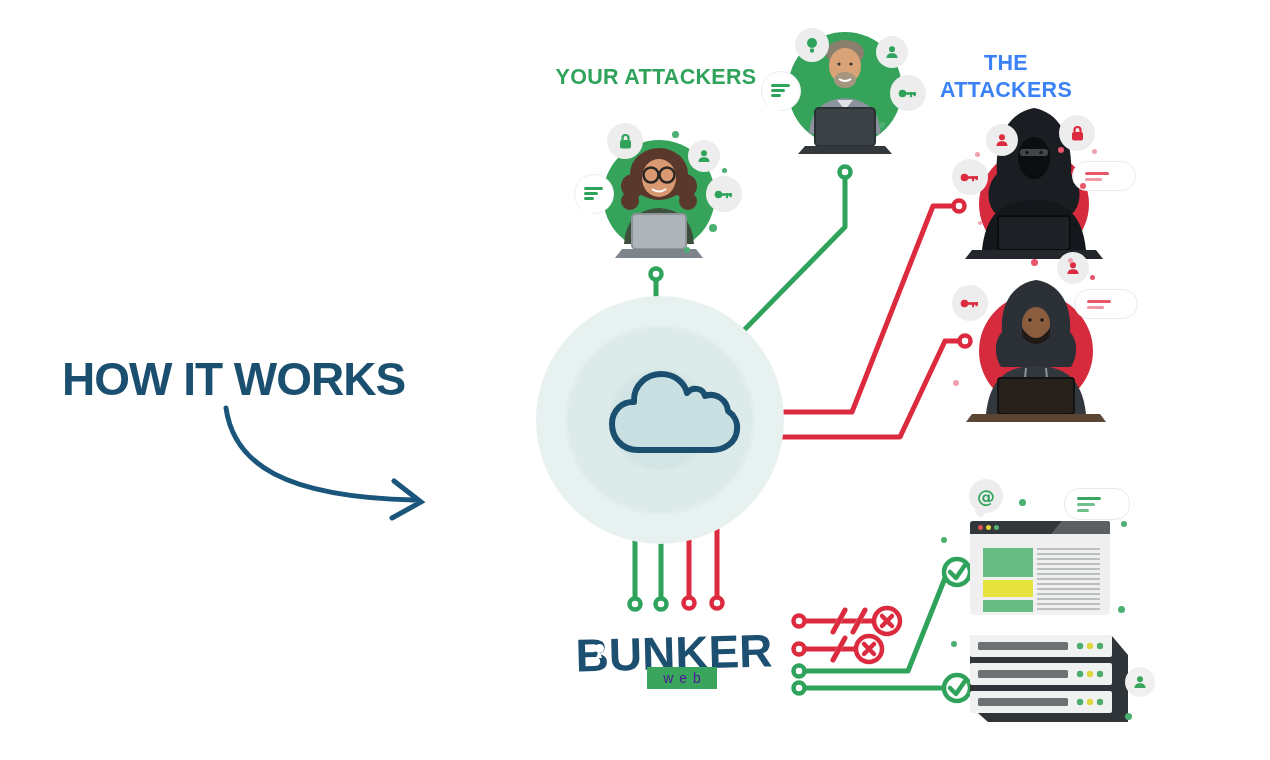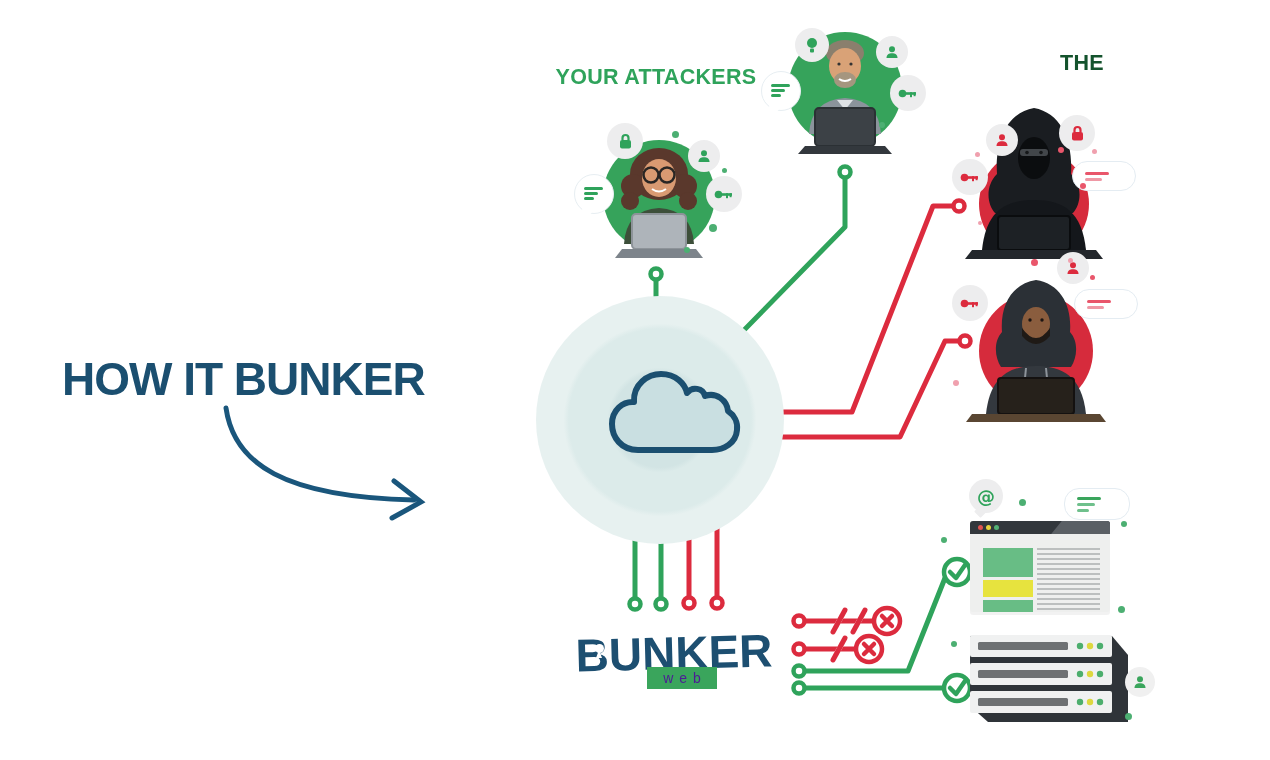--- a/index.html
+++ b/index.html
@@ -13,21 +13,21 @@
     left:62px;top:352px;width:380px;
     font-size:46px;font-weight:bold;letter-spacing:-1px;
     color:#1b4f70;white-space:nowrap;
   }
   
   .sec-label{
     text-align:center;font-weight:bold;font-size:21.5px;line-height:27px;
     letter-spacing:.3px;
   }
   .lbl-clients{left:546px;top:64px;width:220px;color:#2fa35b;}
-  .lbl-attackers{left:992px;top:50px;width:180px;color:#14532d;}
+  .lbl-attackers{left:916px;top:50px;width:180px;color:#3b82f6;}
   .lbl-webapps{left:948px;top:427px;width:210px;color:#1b4f70;}
   
   .halo{
     left:536px;top:296px;width:248px;height:248px;border-radius:50%;
     background:radial-gradient(circle,
       #d2e4e4 0%, #d2e4e4 27%,
       #dcebea 30%, #dcebea 52%,
       #e7f1f0 55%, #e7f1f0 75%,
       #f2f8f7 78%, rgba(243,248,248,0) 96%);
   }
@@ -85,21 +85,21 @@
   .browser .stripes{
     position:absolute;left:67px;top:27px;width:63px;height:62px;
     background:repeating-linear-gradient(180deg,#bcbfbf 0 2px,transparent 2px 5px);
   }
   
   .dot{position:absolute;border-radius:50%;}
 </style>
 </head>
 <body>
 
-<div class="abs main-title">HOW IT BUNKER</div>
+<div class="abs main-title">HOW IT WORKS</div>
 
 <svg class="abs overlay" width="1270" height="760" viewBox="0 0 1270 760">
 
   <g class="arrow">
     <path d="M226 408 C234 464 284 497 414 500"></path>
     <path d="M394 481 L421 502 L392 518"></path>
   </g>
 
   <g class="flow green">
     <path d="M656 274 L656 359"></path>
@@ -189,20 +189,21 @@
 <svg class="abs" style="left:608px;top:366px;" width="134" height="92" viewBox="0 0 134 92">
   <path d="M30 84 C13 84 4 71 4 58 C4 44 15 35 26 36 C25 18 40 8 53 8 C68 8 77 18 79 27
            C84 20 95 22 97 30 C108 26 119 34 120 45 C126 49 130 56 129 64 C128 77 116 84 104 84 Z" fill="#c9dfe1" stroke="#1b4f70" stroke-width="6" stroke-linejoin="round"></path>
 </svg>
 
 <div class="abs sec-label lbl-clients">
   <div>YOUR ATTACKERS</div>
 </div>
 <div class="abs sec-label lbl-attackers">
   <div>THE</div>
+  <div>ATTACKERS</div>
 </div>
 <div class="abs sec-label lbl-webapps">
 </div>
 
 <svg class="abs" style="left:596px;top:122px;" width="130" height="150" viewBox="0 0 130 150">
   <circle cx="63" cy="74" r="56" fill="#36a35b"></circle>
   <ellipse cx="63" cy="52" rx="29" ry="26" fill="#5a382c"></ellipse>
   <circle cx="37" cy="64" r="12" fill="#5a382c"></circle>
     <circle cx="89" cy="64" r="12" fill="#5a382c"></circle>
   <circle cx="34" cy="79" r="9" fill="#5a382c"></circle>

